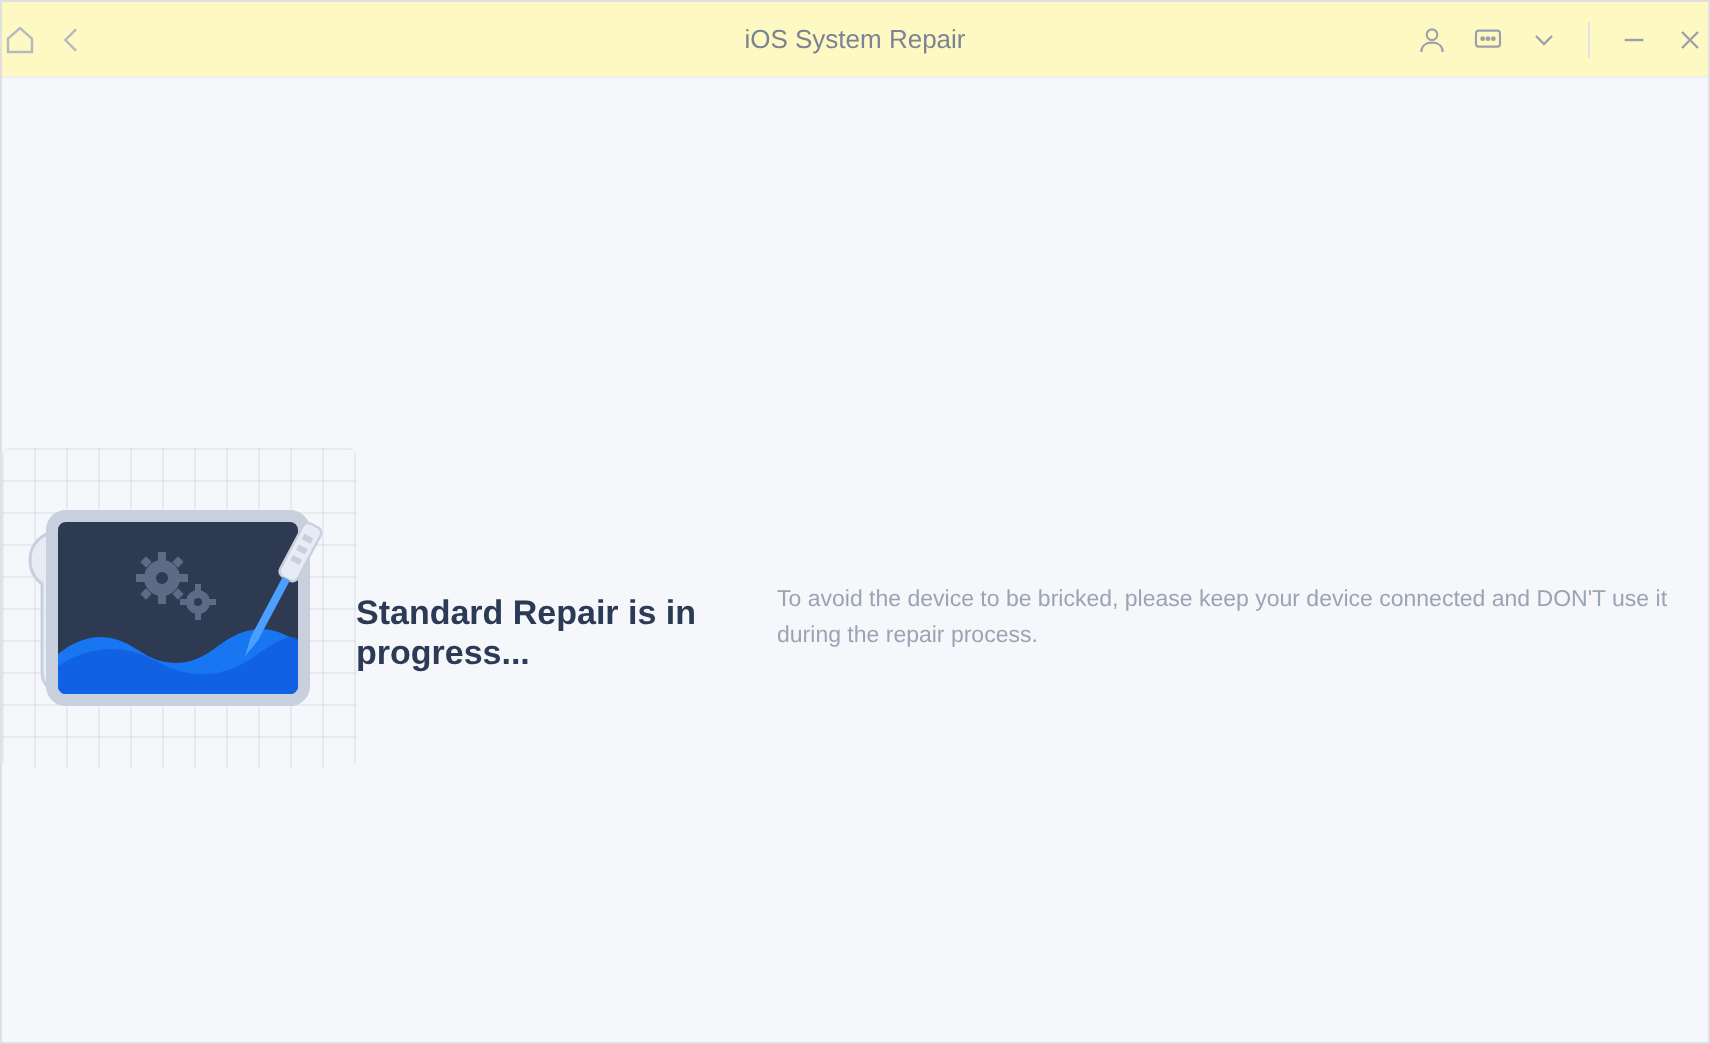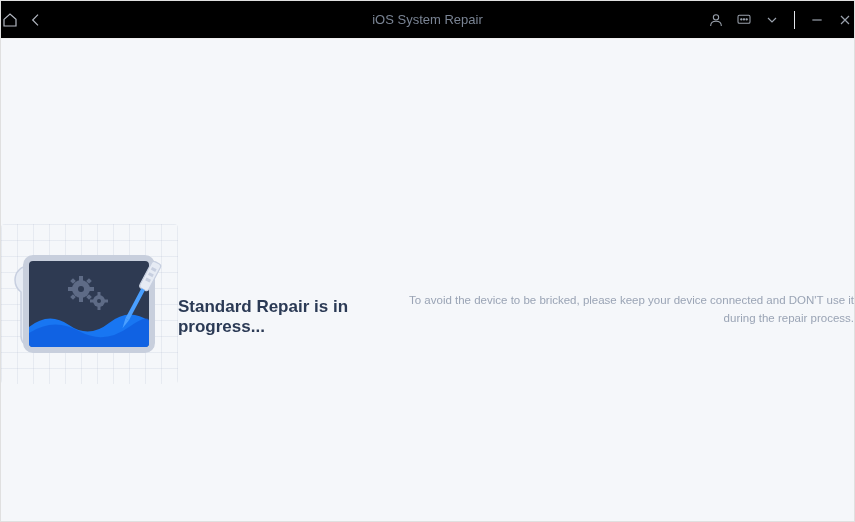--- a/index.html
+++ b/index.html
@@ -21,21 +21,21 @@
       border: 1px solid #e0e0e0;
       display: flex;
       flex-direction: column;
     }
     .titlebar {
       height: 38px;
       display: flex;
       align-items: center;
       padding: 0 1px;
       border-bottom: 1px solid #f0f0f0;
-      background: #000000;
+      background: #fef9c3;
       position: relative;
     }
     .titlebar-left {
       display: flex;
       align-items: center;
       gap: 10px;
     }
     .titlebar-left svg {
       width: 16px;
       height: 16px;
@@ -128,21 +128,21 @@
     .heading {
       margin-top: 26px;
       font-size: 17px;
       font-weight: 700;
       color: #2b3a55;
     }
     .subtext {
       margin-top: 10px;
       font-size: 11.5px;
       color: #9aa4b5;
-      text-align: right;
+      text-align: left;
       max-width: 540px;
       line-height: 1.6;
     }
     .progress-section {
       margin-top: 48px;
       width: 660px;
       position: relative;
     }
     .progress-track {
       width: 100%;

